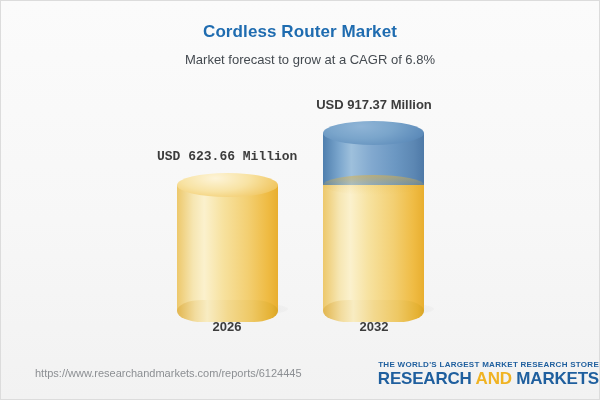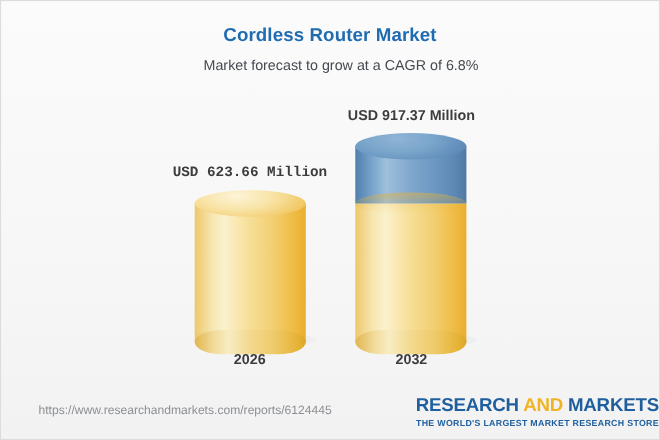--- a/index.html
+++ b/index.html
@@ -259,18 +259,18 @@
     <div class="col" id="col-2032">
       <div class="value-label" id="label-2032">USD 917.37 Million</div>
       <div class="cat-label">2032</div>
     </div>
 
   </div>
 
   <div id="footer">
     <div id="footer-url">https://www.researchandmarkets.com/reports/6124445</div>
     <div id="logo">
+      <div id="logo-tag">THE WORLD'S LARGEST MARKET RESEARCH STORE</div>
       <div id="logo-main"><span>RESEARCH</span> <span id="logo-and">AND</span> <span>MARKETS</span></div>
-      <div id="logo-tag">THE WORLD'S LARGEST MARKET RESEARCH STORE</div>
     </div>
   </div>
 
 </div>
 
 </body></html>

